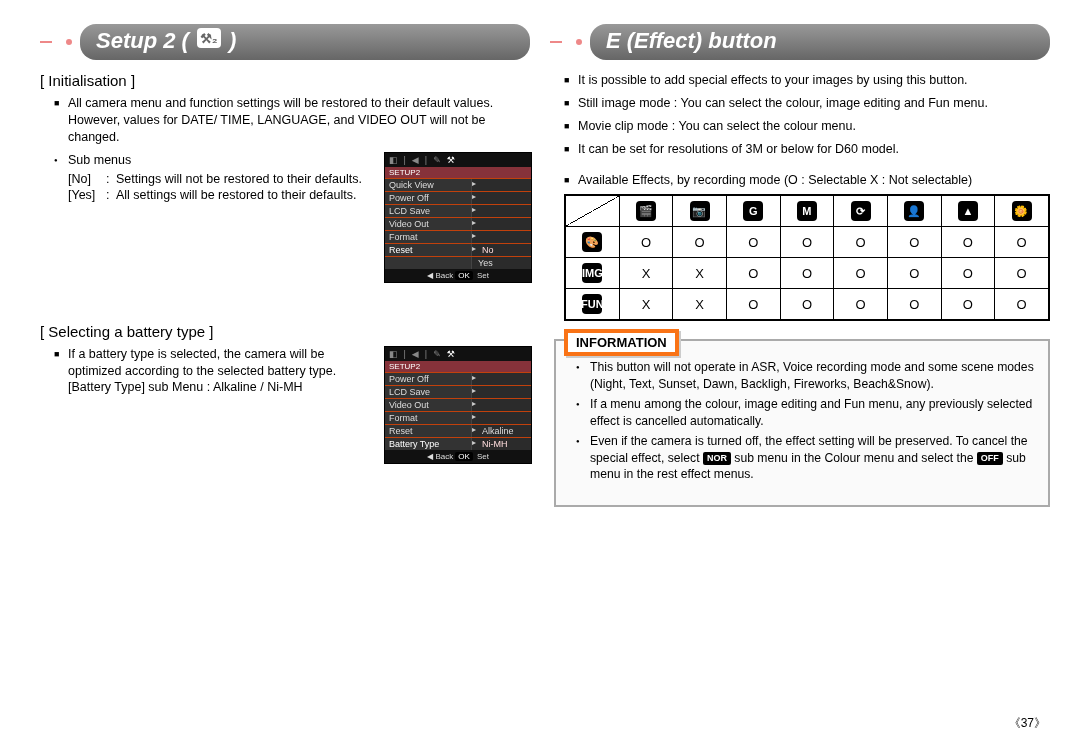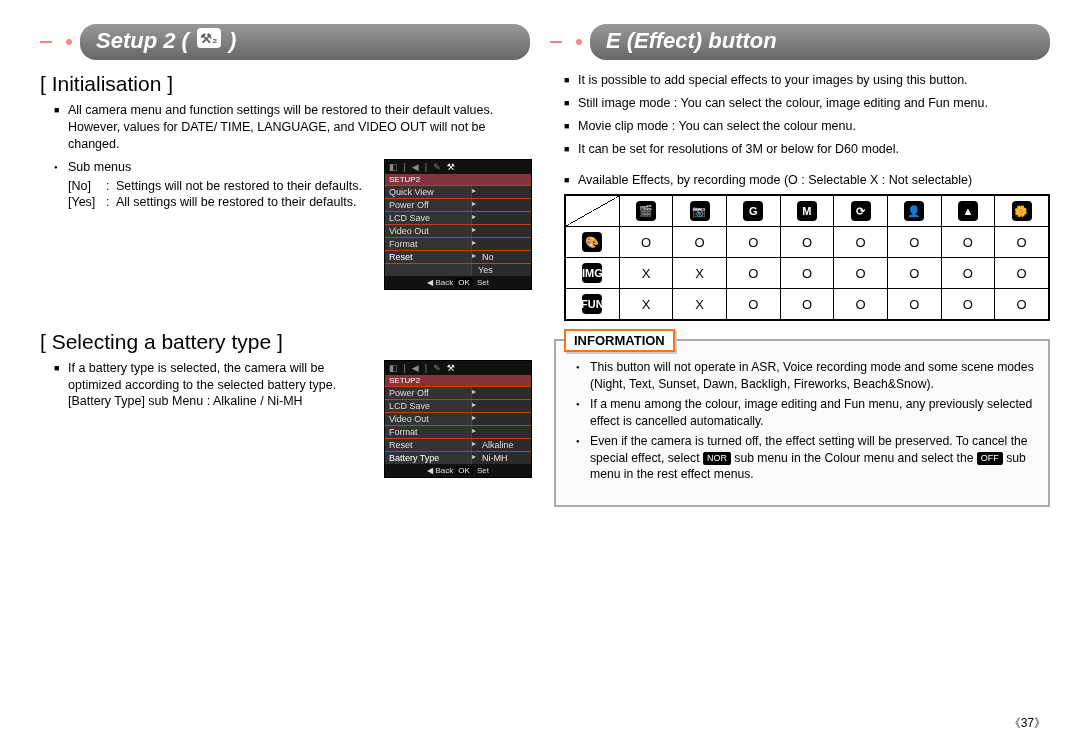--- a/index.html
+++ b/index.html
@@ -62,21 +62,21 @@
     background:#fff;
     color:#666;
     width: 24px;
     height: 20px;
     border-radius:4px;
     font-size:13px;
     font-weight:bold;
     font-style: normal;
   }
   .sub-head {
-    font-size: 21px;
+    font-size: 15px;
     margin: 6px 0 6px 0;
   }
   .bullet-list { padding-left: 14px; margin:0; }
   .bullet {
     font-size: 12.5px;
     line-height: 1.35;
     margin-bottom: 6px;
     list-style: none;
     position: relative;
     padding-left: 14px;
@@ -203,34 +203,34 @@
     margin: 0 0 0 4px;
     position: relative;
     padding: 12px 10px 10px 14px;
     background:#fafafa;
   }
   .info-title {
     position: absolute;
     top: -12px;
     left: 8px;
     background: #fff;
-    border: 2px solid #f97316;
+    border: 4px solid #f97316;
     padding: 2px 8px;
     font-size: 13px;
     font-weight: bold;
     box-shadow: 2px 2px 0 #ccc;
   }
   .info-box ul { margin: 6px 0 12px 0; padding-left: 6px; }
   .info-box .dot-item { font-size:12.2px; line-height:1.35; margin-bottom:4px;}
   .off-chip {
     display:inline-block;
     background:#000;
     color:#fff;
     font-size:9px;
-    font-weight:normal;
+    font-weight:bold;
     padding:0 4px;
     border-radius:2px;
     vertical-align:middle;
   }
   .pageno {
     position: absolute;
     bottom: 14px;
     right: 34px;
     font-size: 12px;
   }

